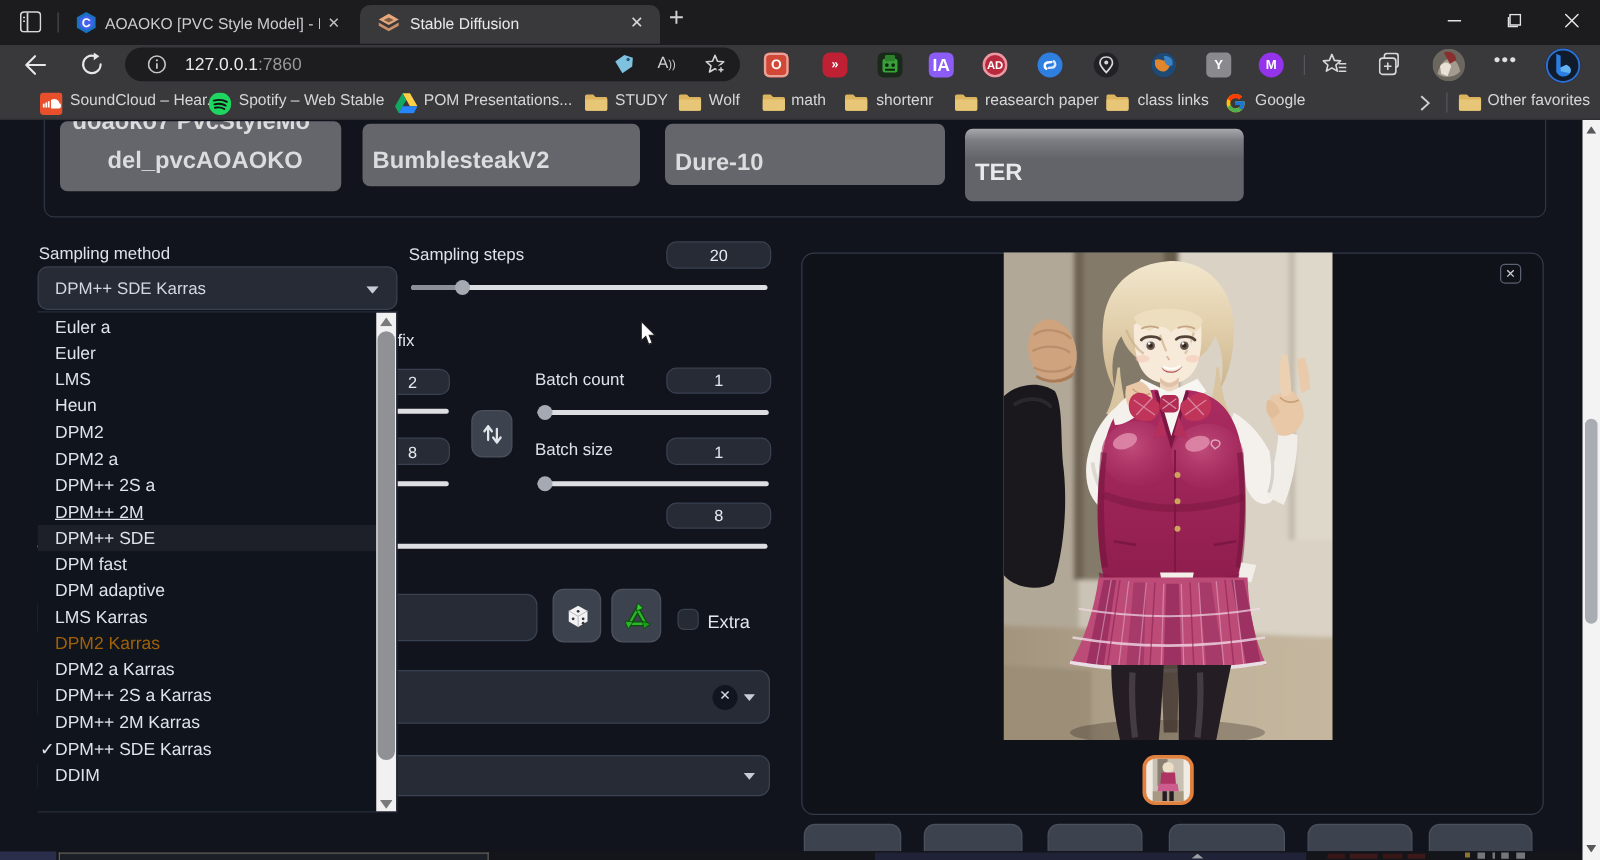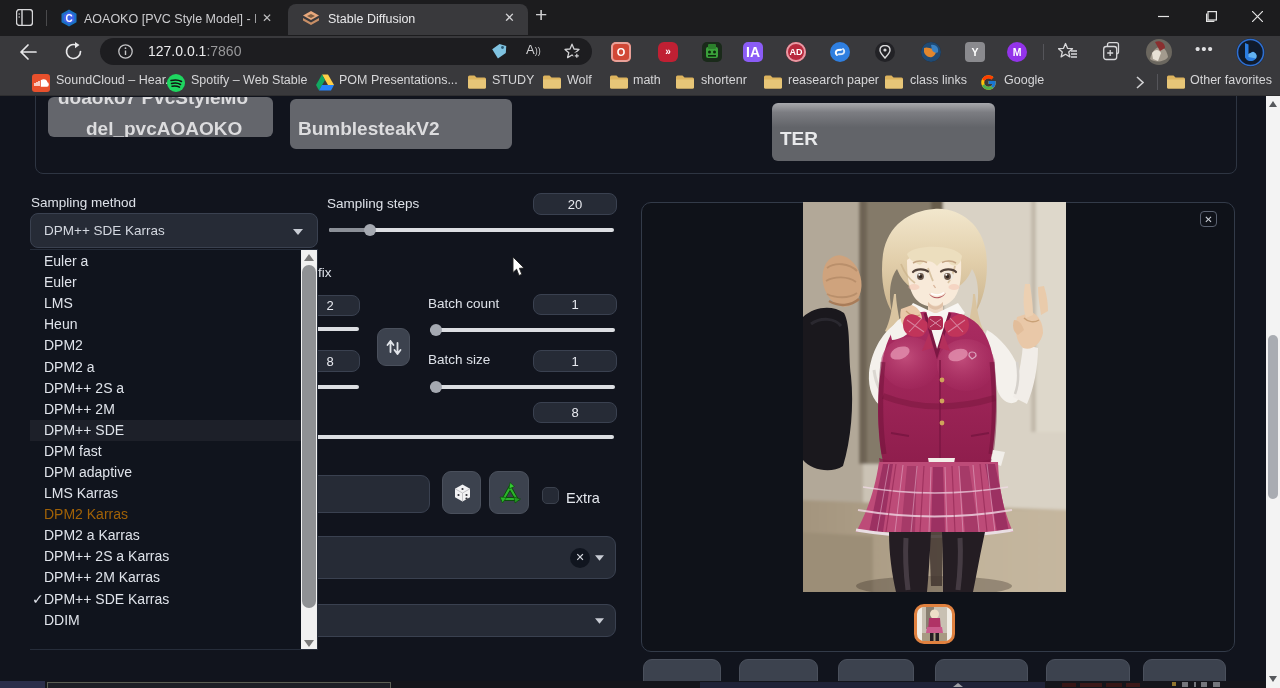--- a/index.html
+++ b/index.html
@@ -222,26 +222,29 @@
   <svg class="abs" style="left:1167px; top:7px;" width="18" height="14" viewBox="0 0 18 14">
       <path d="M0 2 Q0 0.5 1.5 0.5 L6.5 0.5 L8.5 2.5 L16.5 2.5 Q18 2.5 18 4 L18 12 Q18 13.5 16.5 13.5 L1.5 13.5 Q0 13.5 0 12 Z" fill="#ddb45e"></path>
       <path d="M0 4.5 L18 4.5 L18 12 Q18 13.5 16.5 13.5 L1.5 13.5 Q0 13.5 0 12 Z" fill="#e7c678"></path>
     </svg>
   <div class="bm" style="left:1190px;">Other favorites</div>
 </div>
 
 <div id="page">
 
   <div class="abs" style="left:35px; top:-12px; width:1202px; height:90px; border:1px solid #2e3542; border-radius:8px;"></div>
-  <div class="card" style="left:48px; top:1px; width:225px; height:40px;">
+  <div class="card" style="left:48px; top:1px; width:225px; height:56px;">
     <div class="abs" style="left:10px; top:-10px; white-space:nowrap;">doaoko7 PvcStyleMo</div>
     <div class="abs" style="left:10px; top:21px;margin-left:28px;">del_pvcAOAOKO</div>
   </div>
   <div class="card" style="left:290px; top:3px; width:222px; height:50px;">
     <div class="abs" style="left:8px; top:19px;">BumblesteakV2</div>
+  </div>
+  <div class="card" style="left:532px; top:3px; width:224px; height:49px;">
+    <div class="abs" style="left:8px; top:21px;">Dure-10</div>
   </div>
   <div class="card" style="left:772px; top:7px; width:223px; height:58px; background:linear-gradient(#a8a9ad 0%, #7c7d82 16%, #626469 42%); color:#e8e9eb;">
     <div class="abs" style="left:8px; top:25px;">TER</div>
   </div>
 
   <div class="lbl" style="left:31px; top:99px;">Sampling method</div>
   <div class="gbox" style="left:30px; top:117px; width:288px; height:35px;">
     <div class="abs" style="left:13px; top:9px; color:#d4d8e0; font-size:13.5px;">DPM++ SDE Karras</div>
     <svg class="abs" style="right:14px; top:15px;" width="10" height="6" viewBox="0 0 10 6">
         <path d="M0 0 L5 6 L10 0 Z" fill="#c8ccd4"></path>
@@ -501,21 +504,21 @@
     <div style="position:absolute; left:0; top:85px; width:271px; height:21px; color:#dfe3ea; font-size:14px; line-height:21px;">
         <span style="position:absolute; left:14px; white-space:nowrap;">DPM2</span>
       </div>
     <div style="position:absolute; left:0; top:107px; width:271px; height:21px; color:#dfe3ea; font-size:14px; line-height:21px;">
         <span style="position:absolute; left:14px; white-space:nowrap;">DPM2 a</span>
       </div>
     <div style="position:absolute; left:0; top:128px; width:271px; height:21px; color:#dfe3ea; font-size:14px; line-height:21px;">
         <span style="position:absolute; left:14px; white-space:nowrap;">DPM++ 2S a</span>
       </div>
     <div style="position:absolute; left:0; top:149px; width:271px; height:21px; color:#dfe3ea; font-size:14px; line-height:21px;">
-        <span style="position:absolute; left:14px; white-space:nowrap;">DPM++ 2M</span>
+        <span style="position:absolute; left:14px; white-space:nowrap;text-decoration:underline;">DPM++ 2M</span>
       </div>
     <div style="position:absolute; left:0; top:170px; width:271px; height:21px; background:rgba(255,255,255,0.055); color:#dfe3ea; font-size:14px; line-height:21px;">
         <span style="position:absolute; left:14px; white-space:nowrap;">DPM++ SDE</span>
       </div>
     <div style="position:absolute; left:0; top:191px; width:271px; height:21px; color:#dfe3ea; font-size:14px; line-height:21px;">
         <span style="position:absolute; left:14px; white-space:nowrap;">DPM fast</span>
       </div>
     <div style="position:absolute; left:0; top:212px; width:271px; height:21px; color:#dfe3ea; font-size:14px; line-height:21px;">
         <span style="position:absolute; left:14px; white-space:nowrap;">DPM adaptive</span>
       </div>

